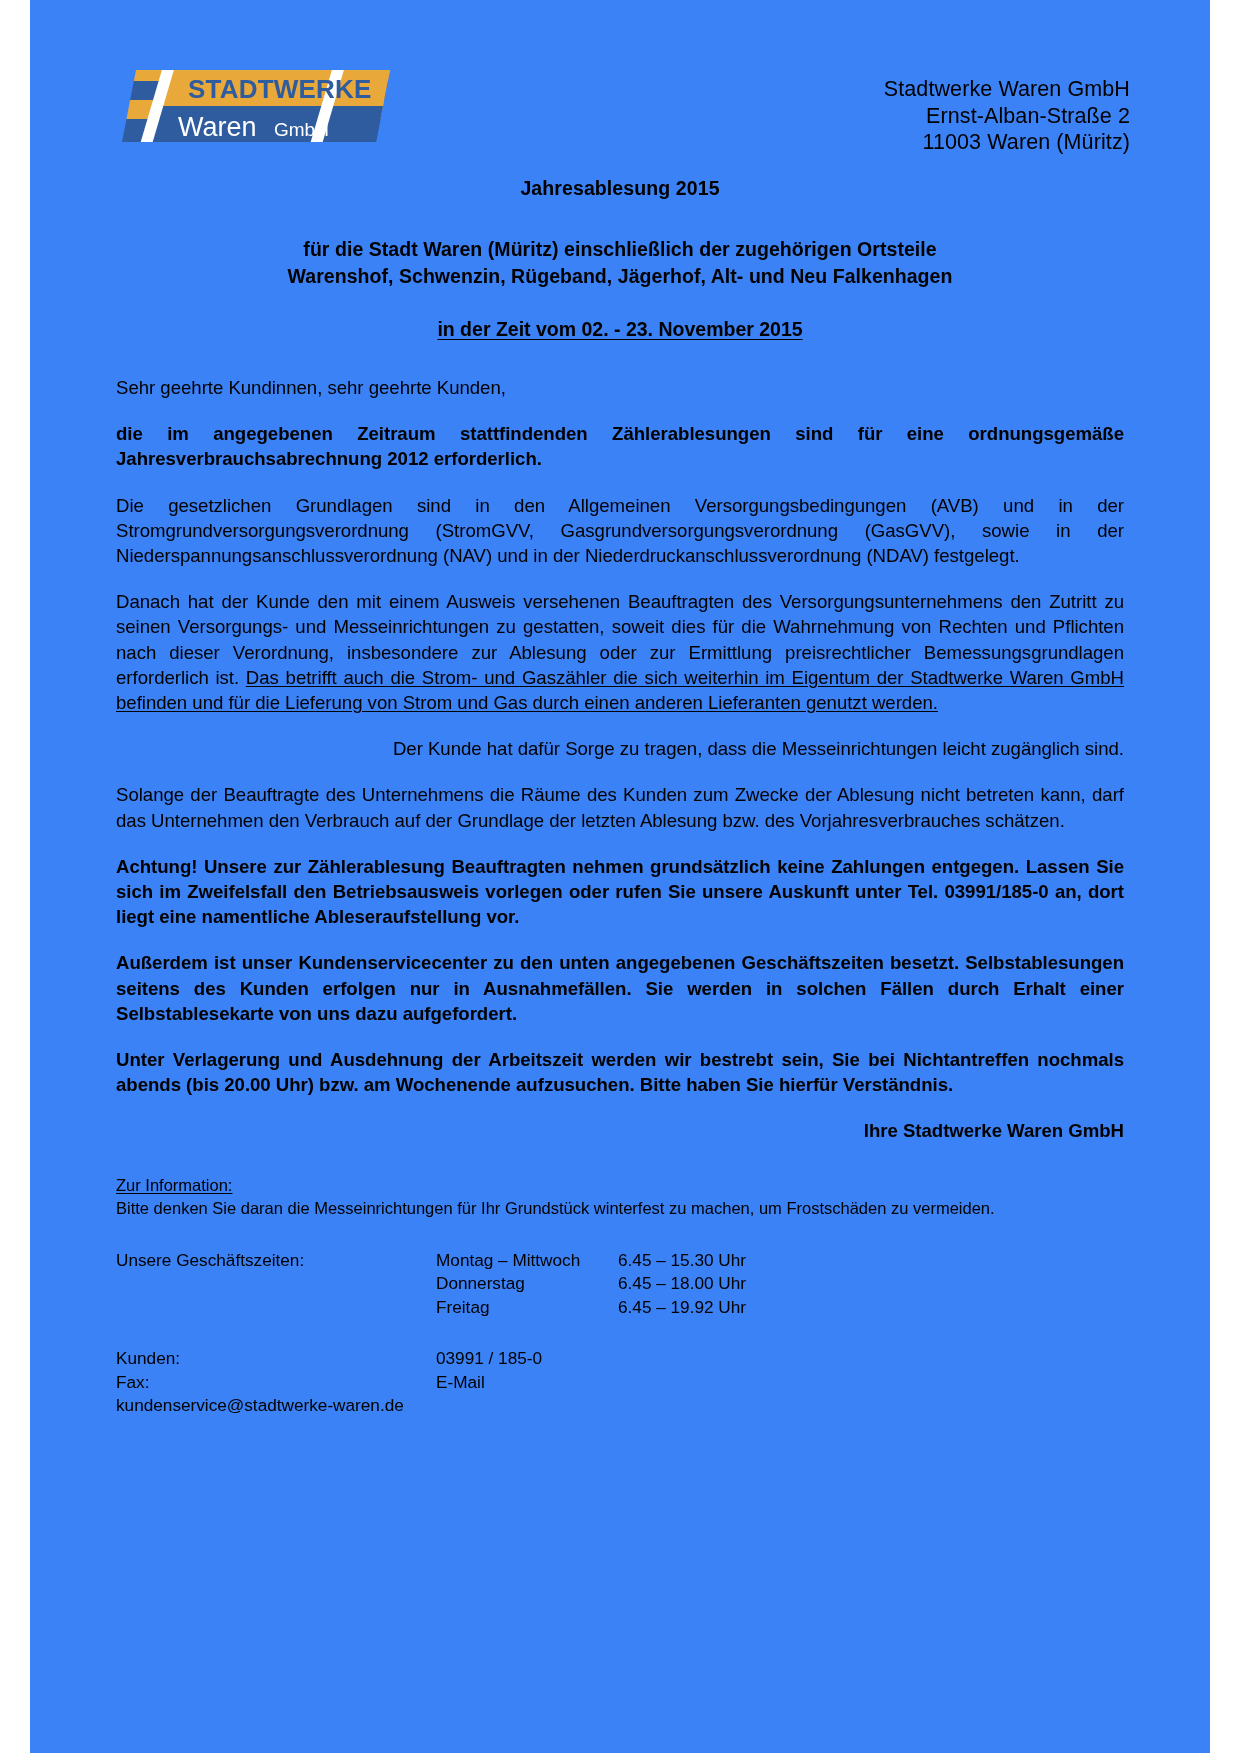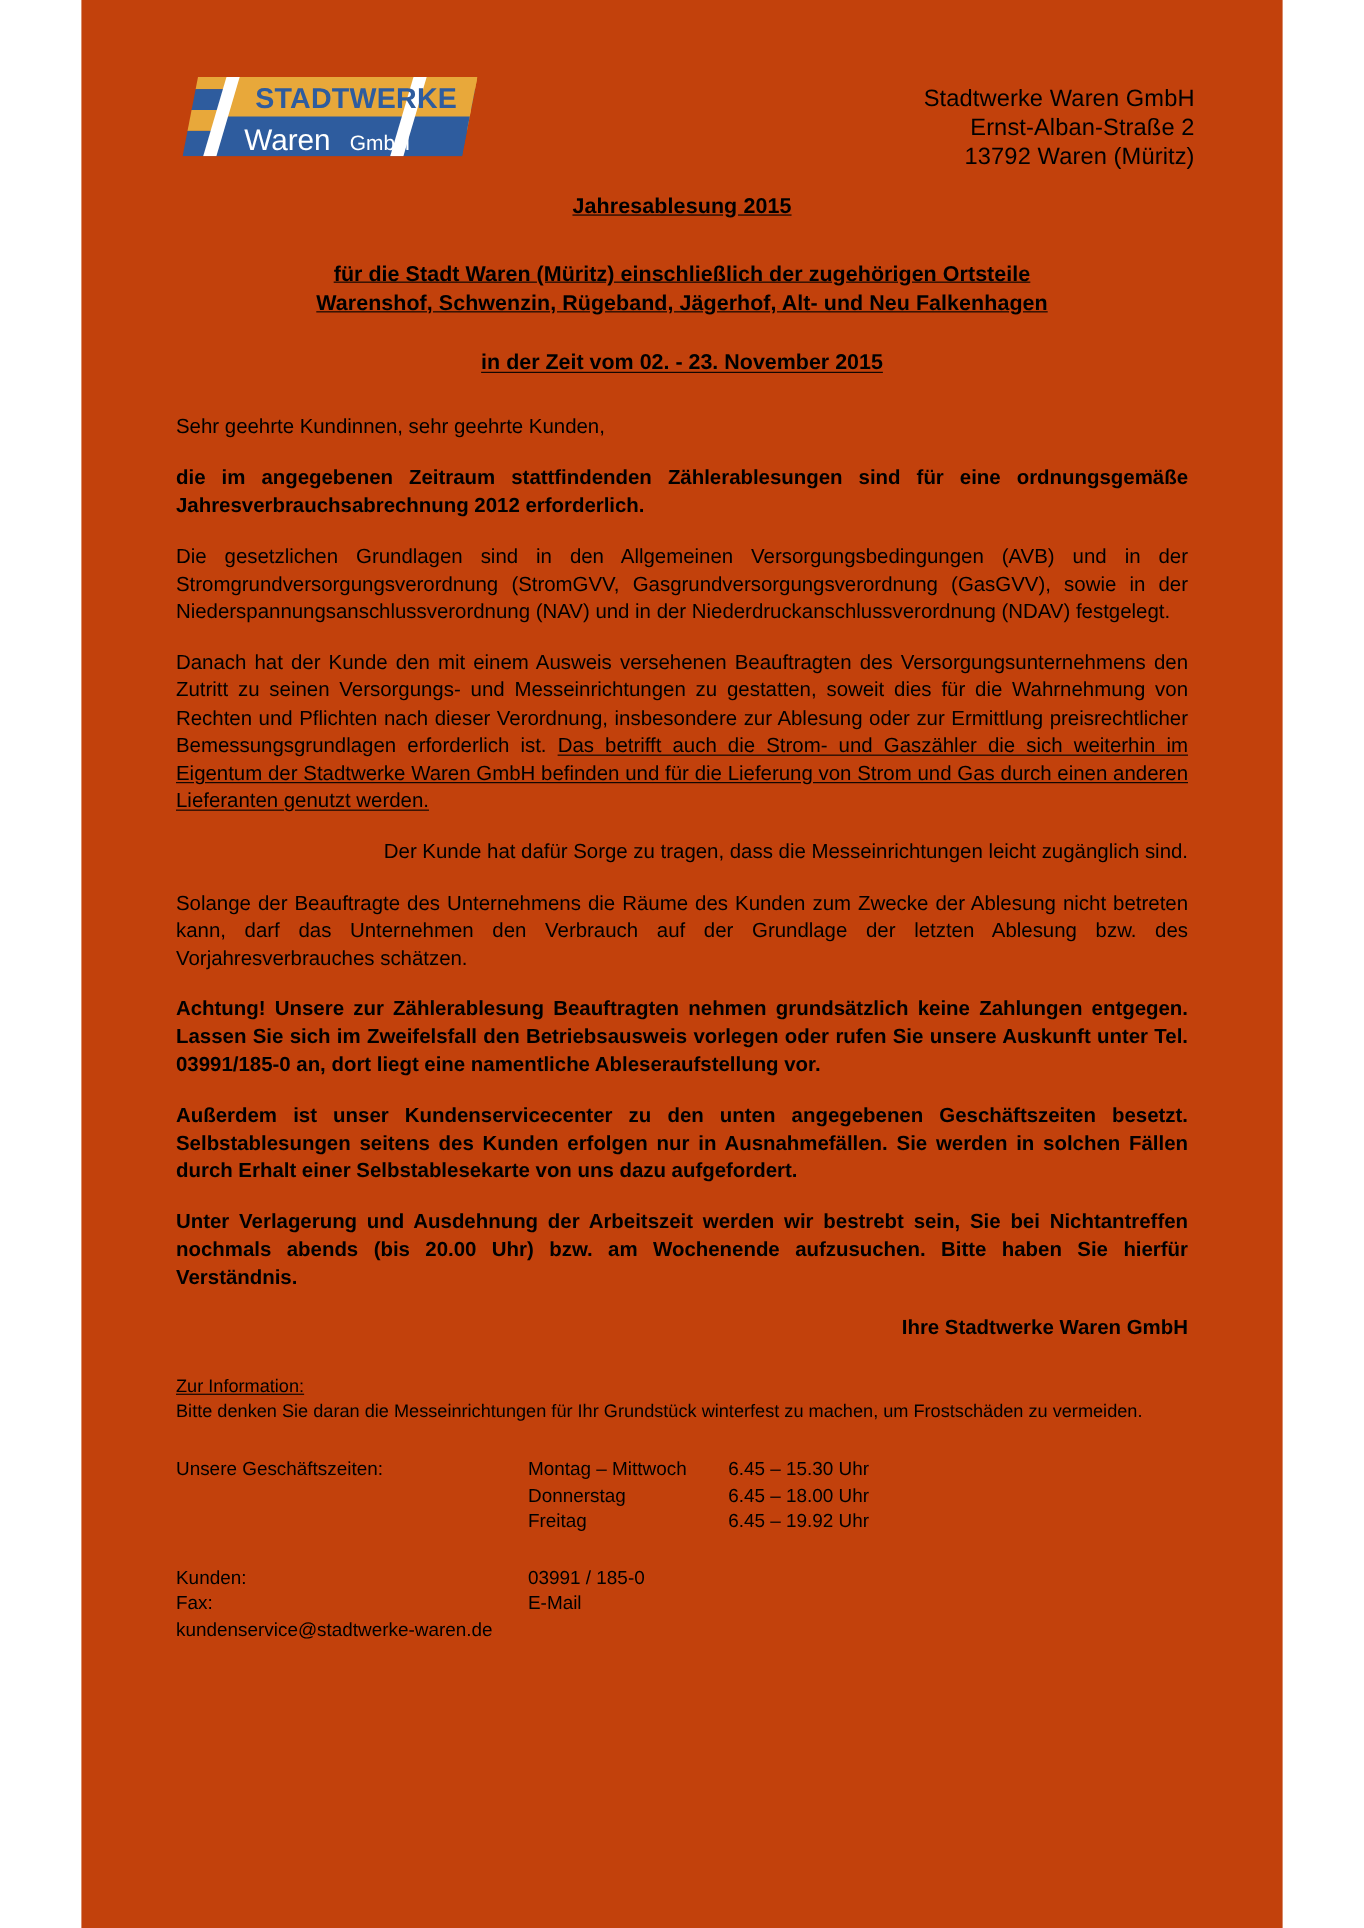--- a/index.html
+++ b/index.html
@@ -7,24 +7,24 @@
     margin: 0;
     padding: 0;
     background: #ffffff;
   }
   body {
     font-family: "Liberation Sans", sans-serif;
     color: #000000;
   }
   .page {
     position: relative;
-    width: 1092px;
+    width: 1180px;
     height: 1753px;
     margin: 0 auto;
-    background: #c2410c;
+    background: #3b82f6;
     overflow: hidden;
     box-sizing: border-box;
     padding: 0;
   }
 
   
   .header {
     position: relative;
     height: 125px;
     padding: 55px 85px 0 85px;
@@ -45,21 +45,20 @@
     font-size: 21.5px;
     line-height: 26.5px;
     letter-spacing: 0.1px;
   }
   .address-block div { white-space: nowrap; }
 
   
   .titles {
     padding: 0 79px;
     text-align: center;
-    text-decoration: underline;
   }
   .doc-title {
     font-size: 19.5px;
     font-weight: bold;
     margin-top: 52px;
     letter-spacing: 0.1px;
   }
   .subtitle {
     font-size: 19.5px;
     font-weight: bold;
@@ -161,21 +160,21 @@
         </g>
         <text x="66" y="36" font-family="'Liberation Sans', sans-serif" font-size="26" font-weight="bold" fill="#2e5c9e" letter-spacing="0.2">STADTWERKE</text>
         <text x="56" y="74" font-family="'Liberation Sans', sans-serif" font-size="27" fill="#ffffff">Waren</text>
         <text x="152" y="74" font-family="'Liberation Sans', sans-serif" font-size="19" fill="#ffffff">GmbH</text>
       </svg>
     </div>
 
     <div class="address-block">
       <div>Stadtwerke Waren GmbH</div>
       <div>Ernst-Alban-Straße 2</div>
-      <div>13792 Waren (Müritz)</div>
+      <div>11003 Waren (Müritz)</div>
     </div>
 
   </div>
 
   <div class="titles">
     <div class="doc-title">Jahresablesung 2015</div>
     <div class="subtitle">
       <div>für die Stadt Waren (Müritz) einschließlich der zugehörigen Ortsteile</div>
       <div>Warenshof, Schwenzin, Rügeband, Jägerhof, Alt- und Neu Falkenhagen</div>
     </div>

